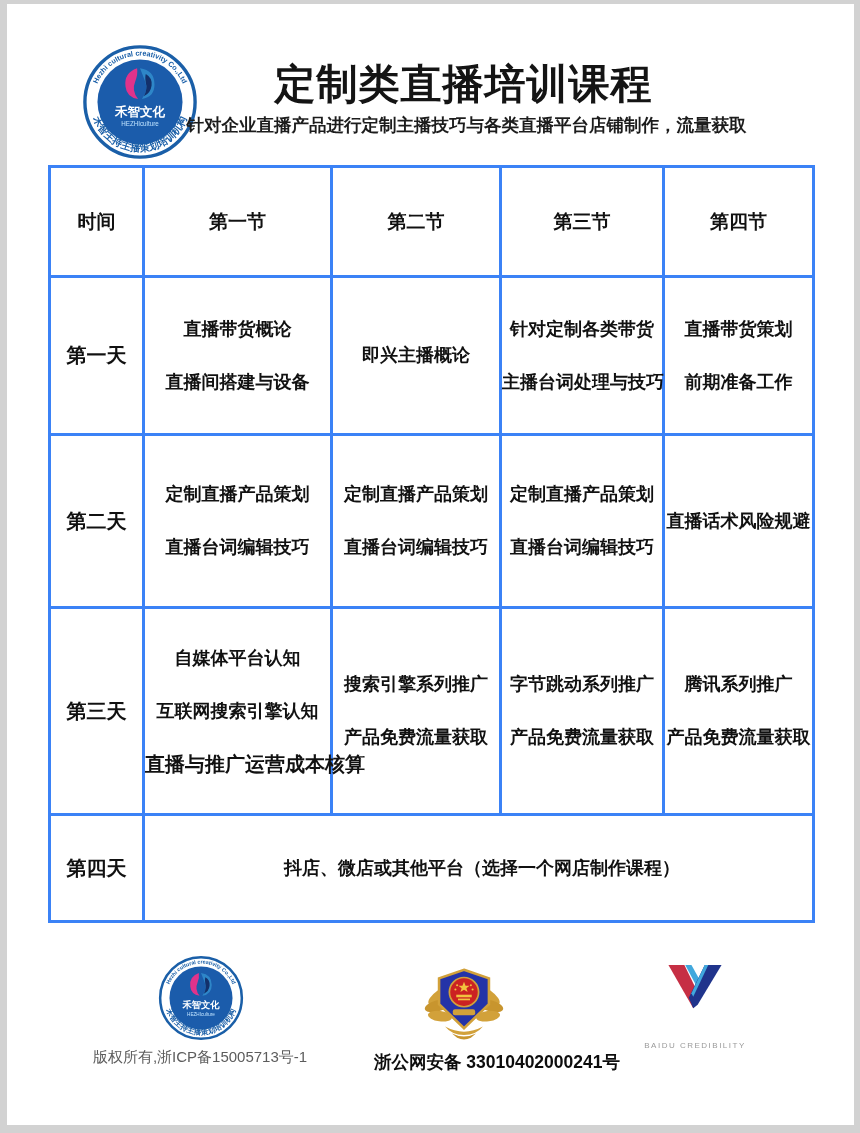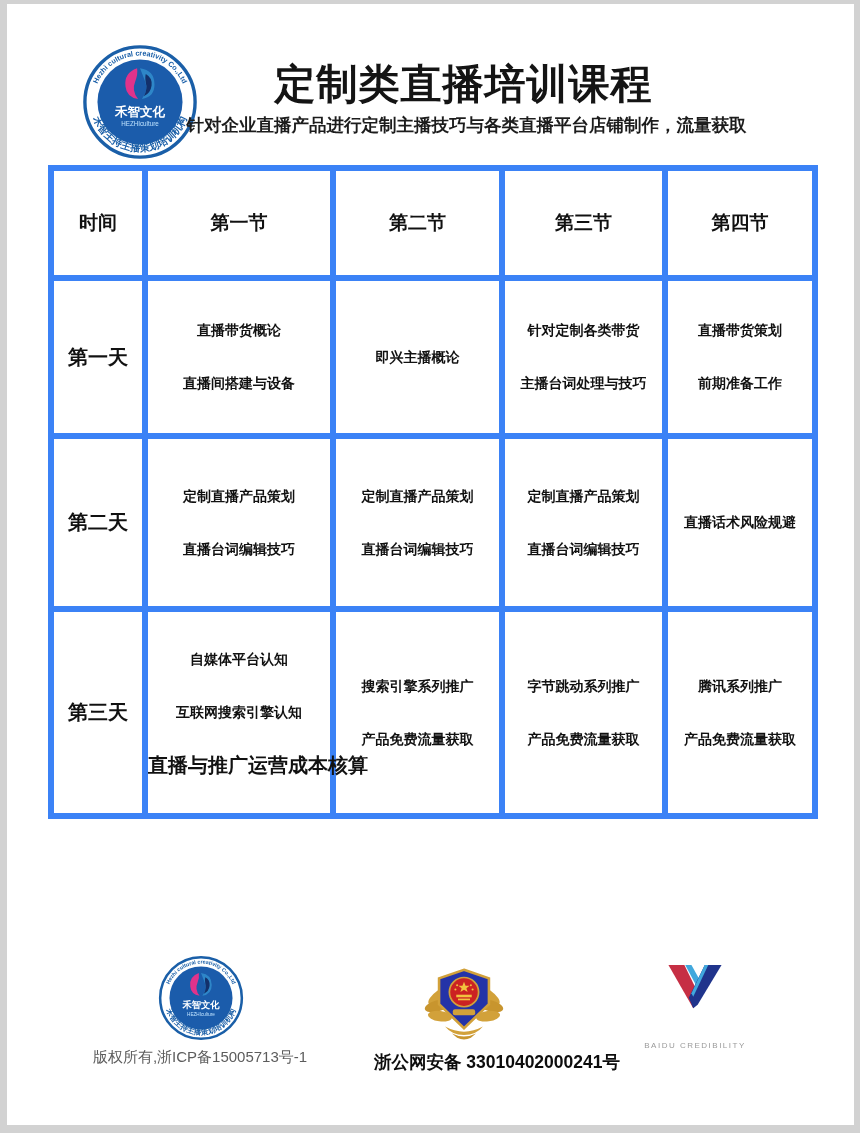--- a/index.html
+++ b/index.html
@@ -27,31 +27,31 @@
     position:absolute;left:0;right:0;top:109px;padding-left:72px;
     text-align:center;font-size:17.5px;font-weight:700;color:#1c1c1c;
     line-height:24px;
   }
   
   .tbl-wrap{position:absolute;left:41px;top:161px;}
   table.course{
     border-collapse:collapse;table-layout:fixed;width:764px;
   }
   table.course th,table.course td{
-    border:6px solid #3b82f6;padding:0;text-align:center;vertical-align:middle;
+    border:3px solid #3b82f6;padding:0;text-align:center;vertical-align:middle;
     color:#111;background:#fff;
   }
   tr.r-h{height:110px;}
   tr.r-1{height:158px;}
   tr.r-2{height:173px;}
   tr.r-3{height:207px;}
   tr.r-4{height:107px;}
   th.hcell{font-size:19px;font-weight:900;}
   td.lbl{font-size:20px;font-weight:900;}
-  .ln{font-size:14px;font-weight:900;line-height:53px;white-space:nowrap;}
+  .ln{font-size:18px;font-weight:900;line-height:53px;white-space:nowrap;}
   .ln.sm{font-size:20px;}
   td.merged{text-align:left;}
   td.merged .ln{padding-left:7px;}
   
   .ft-logo{position:absolute;left:151px;top:951px;width:86px;height:86px;}
   .ft-copy{
     position:absolute;left:43px;top:1044px;width:300px;text-align:center;
     font-size:15px;color:#5c5c5c;font-weight:500;
   }
   .ft-badge{position:absolute;left:414px;top:952px;width:86px;height:86px;}
@@ -172,20 +172,26 @@
           <td>
             <div class="ln">字节跳动系列推广</div>
             <div class="ln">产品免费流量获取</div>
           </td>
           <td>
             <div class="ln">腾讯系列推广</div>
             <div class="ln">产品免费流量获取</div>
           </td>
         </tr>
 
+        <tr class="r-4">
+          <td class="lbl">第四天</td>
+          <td class="merged" colspan="4">
+            <div class="ln">抖店、微店或其他平台（选择一个网店制作课程）</div>
+          </td>
+        </tr>
       </tbody>
         </table>
     </div>
 
     <svg class="ft-logo" viewBox="0 0 120 120">
       <circle cx="60" cy="60" r="57" fill="#ffffff" stroke="#1a5fa8" stroke-width="3.5"></circle>
       <circle cx="60" cy="60" r="44" fill="#1b5cab"></circle>
       <path id="arcTop2" d="M 12,60 a 48,48 0 1 1 96,0" fill="none"></path>
       <path id="arcBot2" d="M 9,60 a 51,51 0 0 0 102,0" fill="none"></path>
       <text font-size="7.5" fill="#1a5fa8" font-weight="bold">

